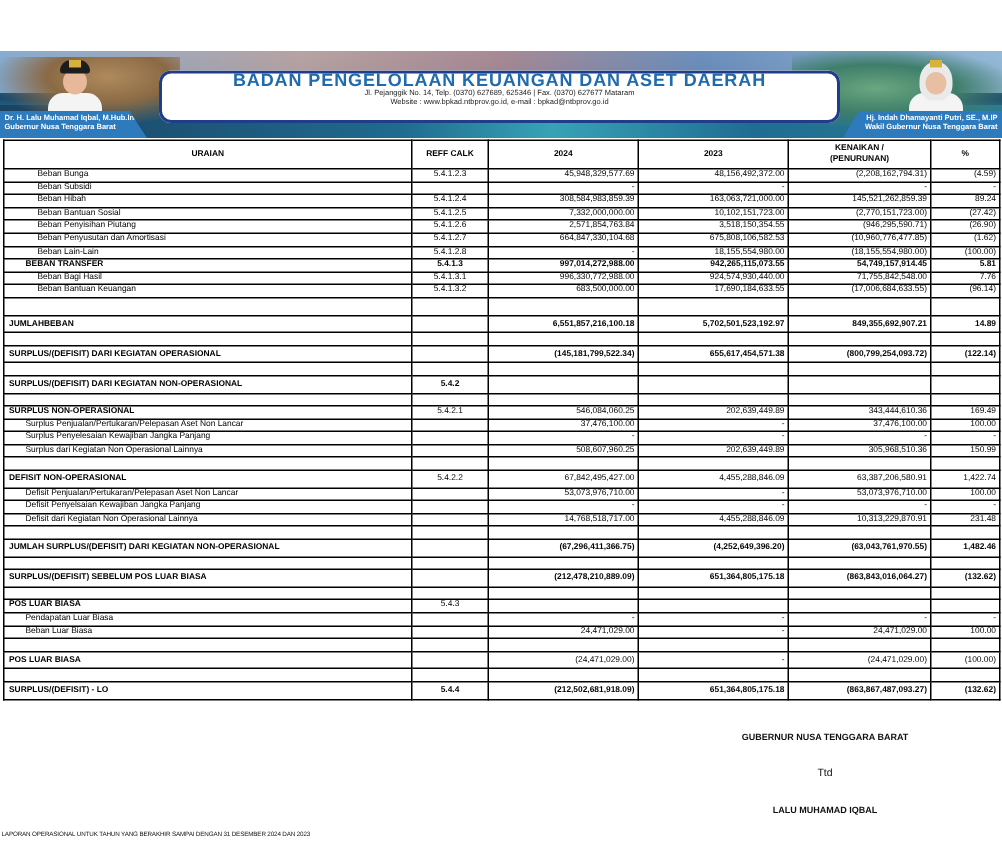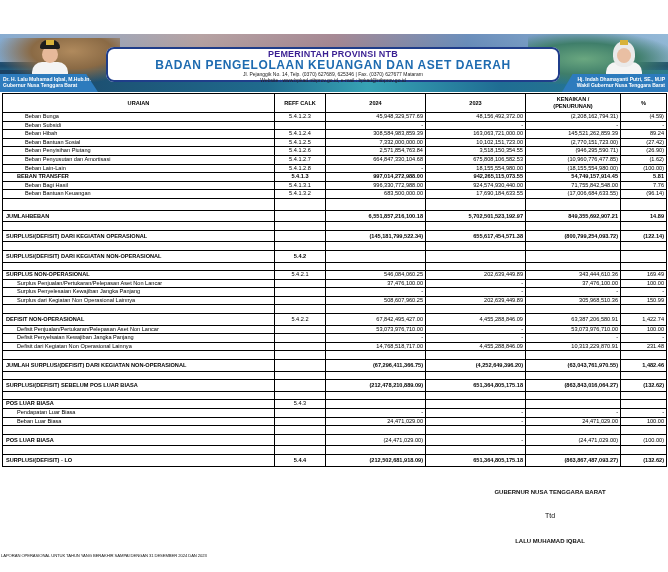--- a/index.html
+++ b/index.html
@@ -70,21 +70,20 @@
       <div class="badge"></div>
   </div>
   <div class="person" style="left:602px;">
     <div class="body"></div>
       <div class="hijab"></div>
       <div class="face"></div>
       <div class="badge"></div>
   </div>
 
   <div class="title-box" style="top:13px;">
-    <div class="t1">PEMERINTAH PROVINSI NTB</div>
     <div class="t2">BADAN PENGELOLAAN KEUANGAN DAN ASET DAERAH</div>
     <div class="t3">Jl. Pejanggik No. 14, Telp. (0370) 627689, 625346 | Fax. (0370) 627677 Mataram</div>
     <div class="t3">Website : www.bpkad.ntbprov.go.id, e-mail : bpkad@ntbprov.go.id</div>
   </div>
 
   <div class="name-plate left" style="top:40px;">
     <div>Dr. H. Lalu Muhamad Iqbal, M.Hub.Int</div>
     <div>Gubernur Nusa Tenggara Barat</div>
   </div>
   <div class="name-plate right" style="top:40px;">

